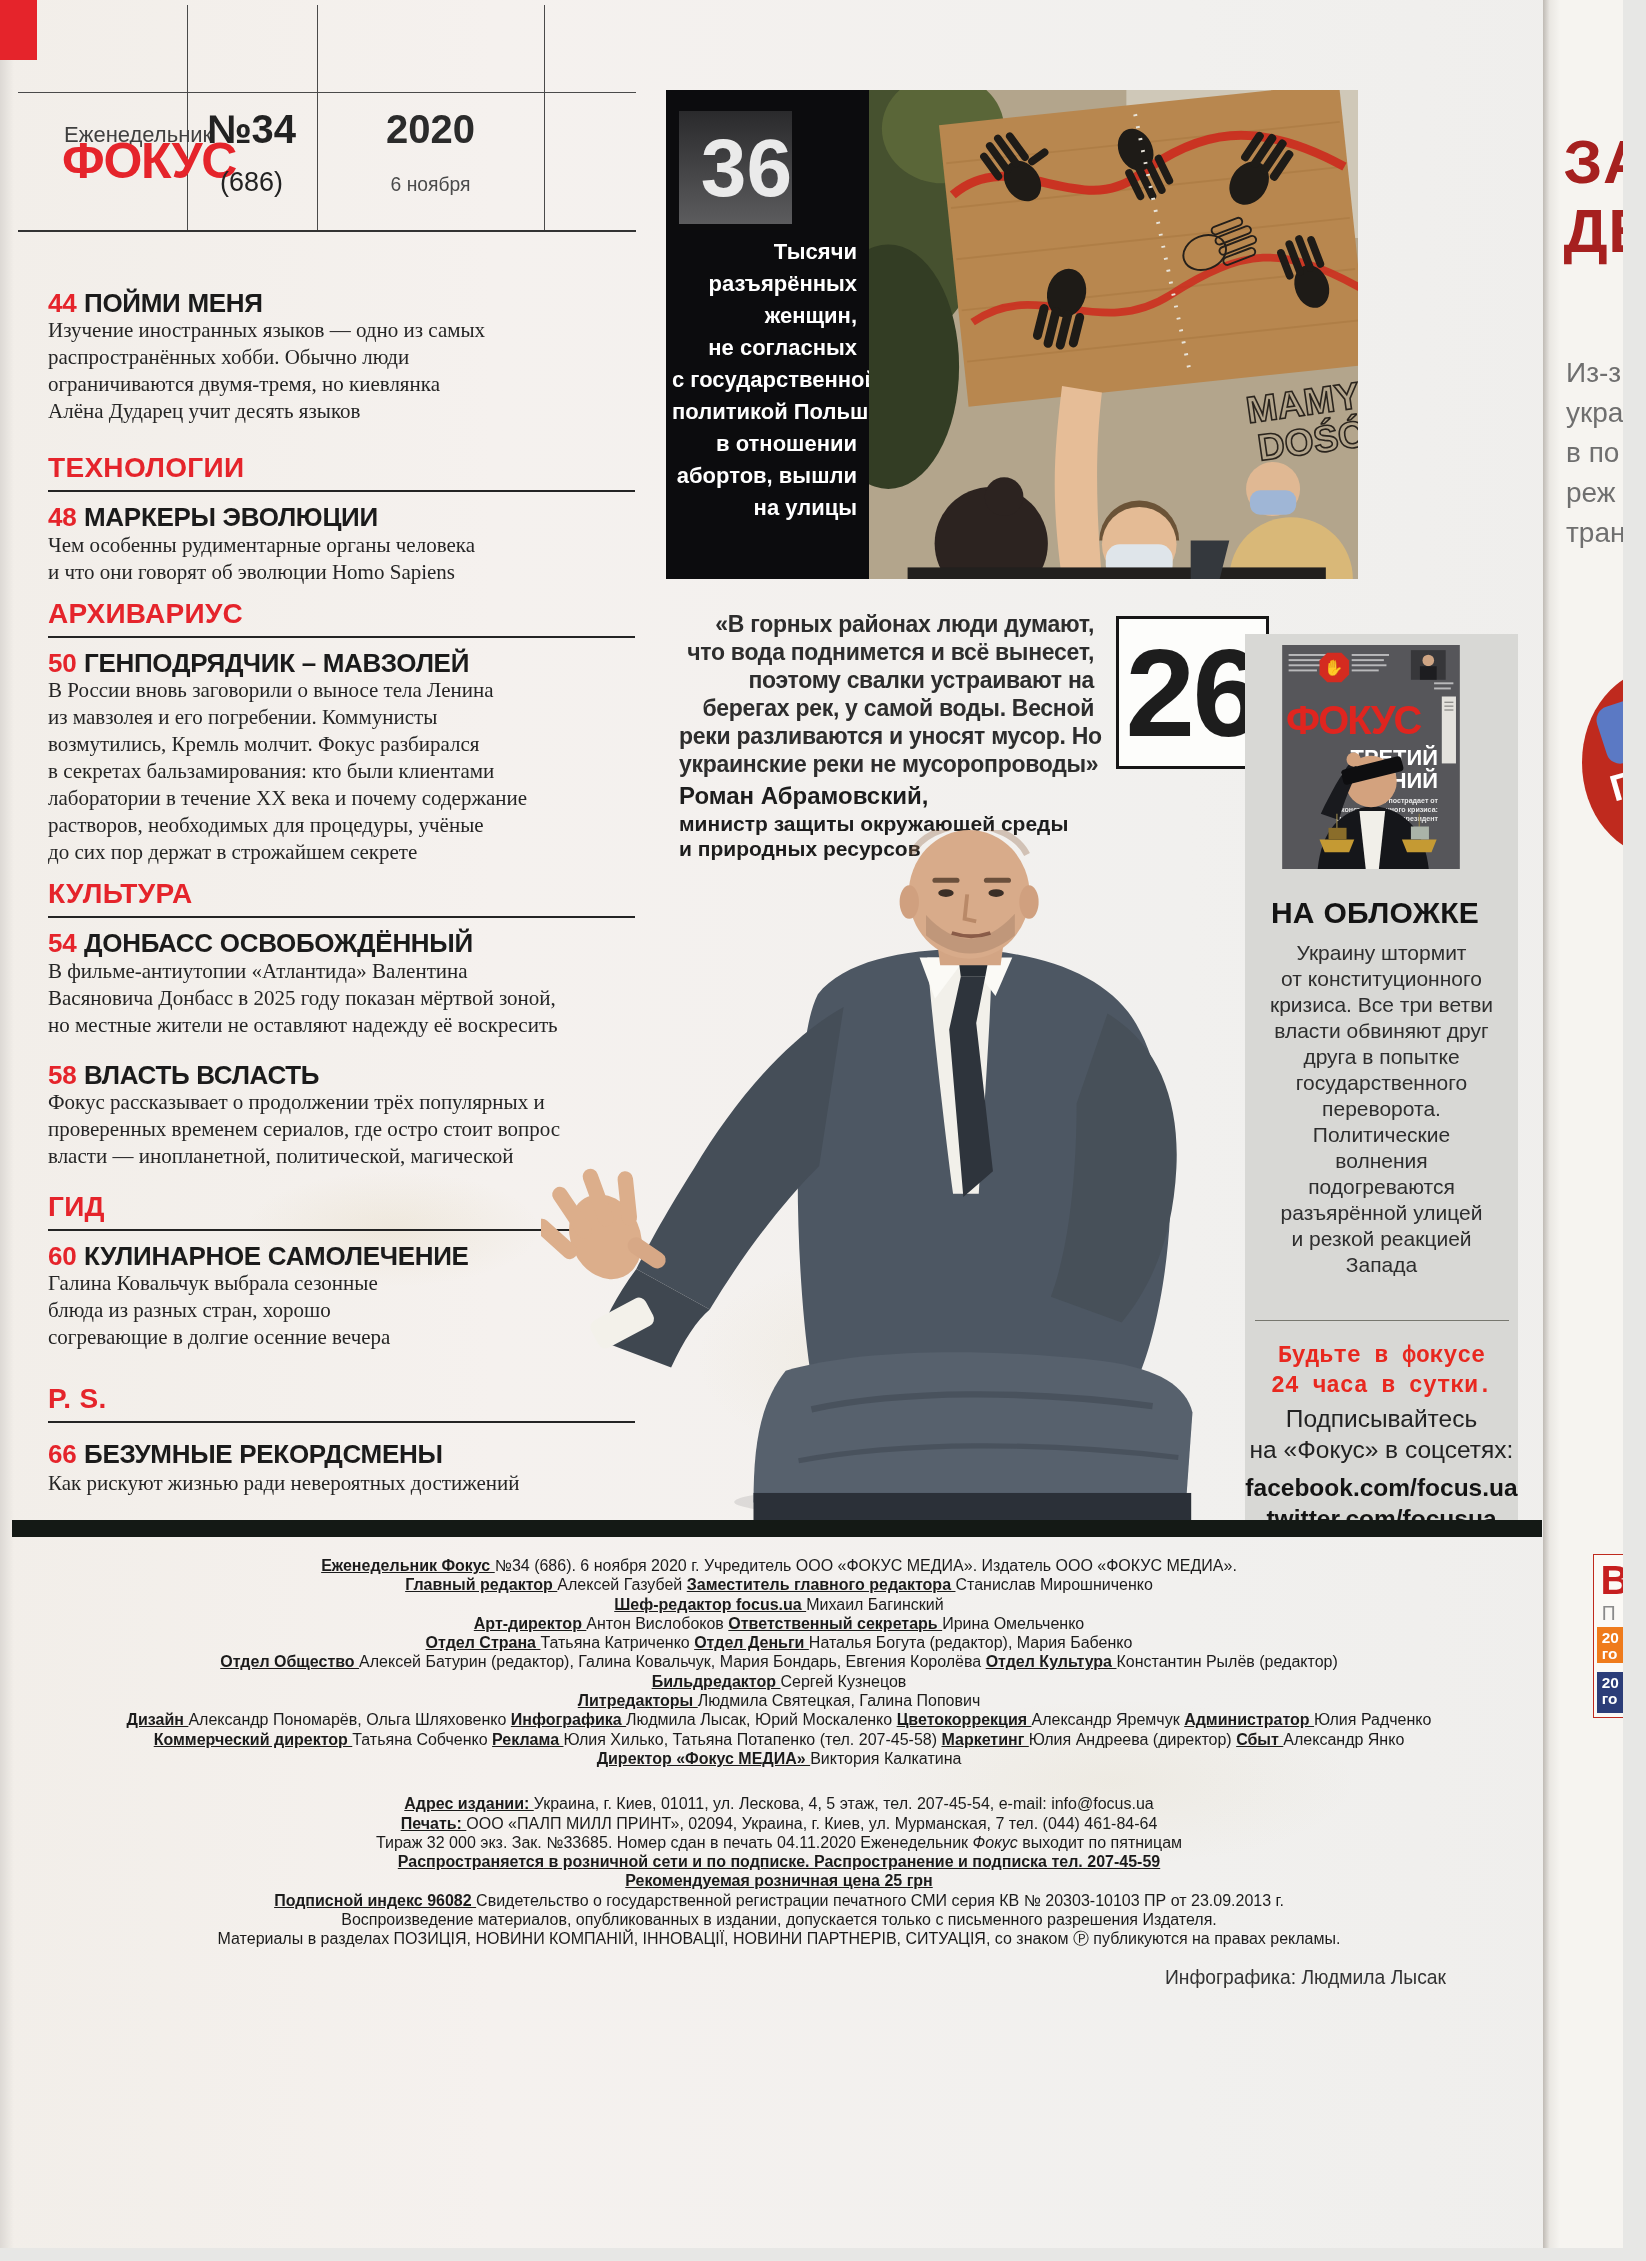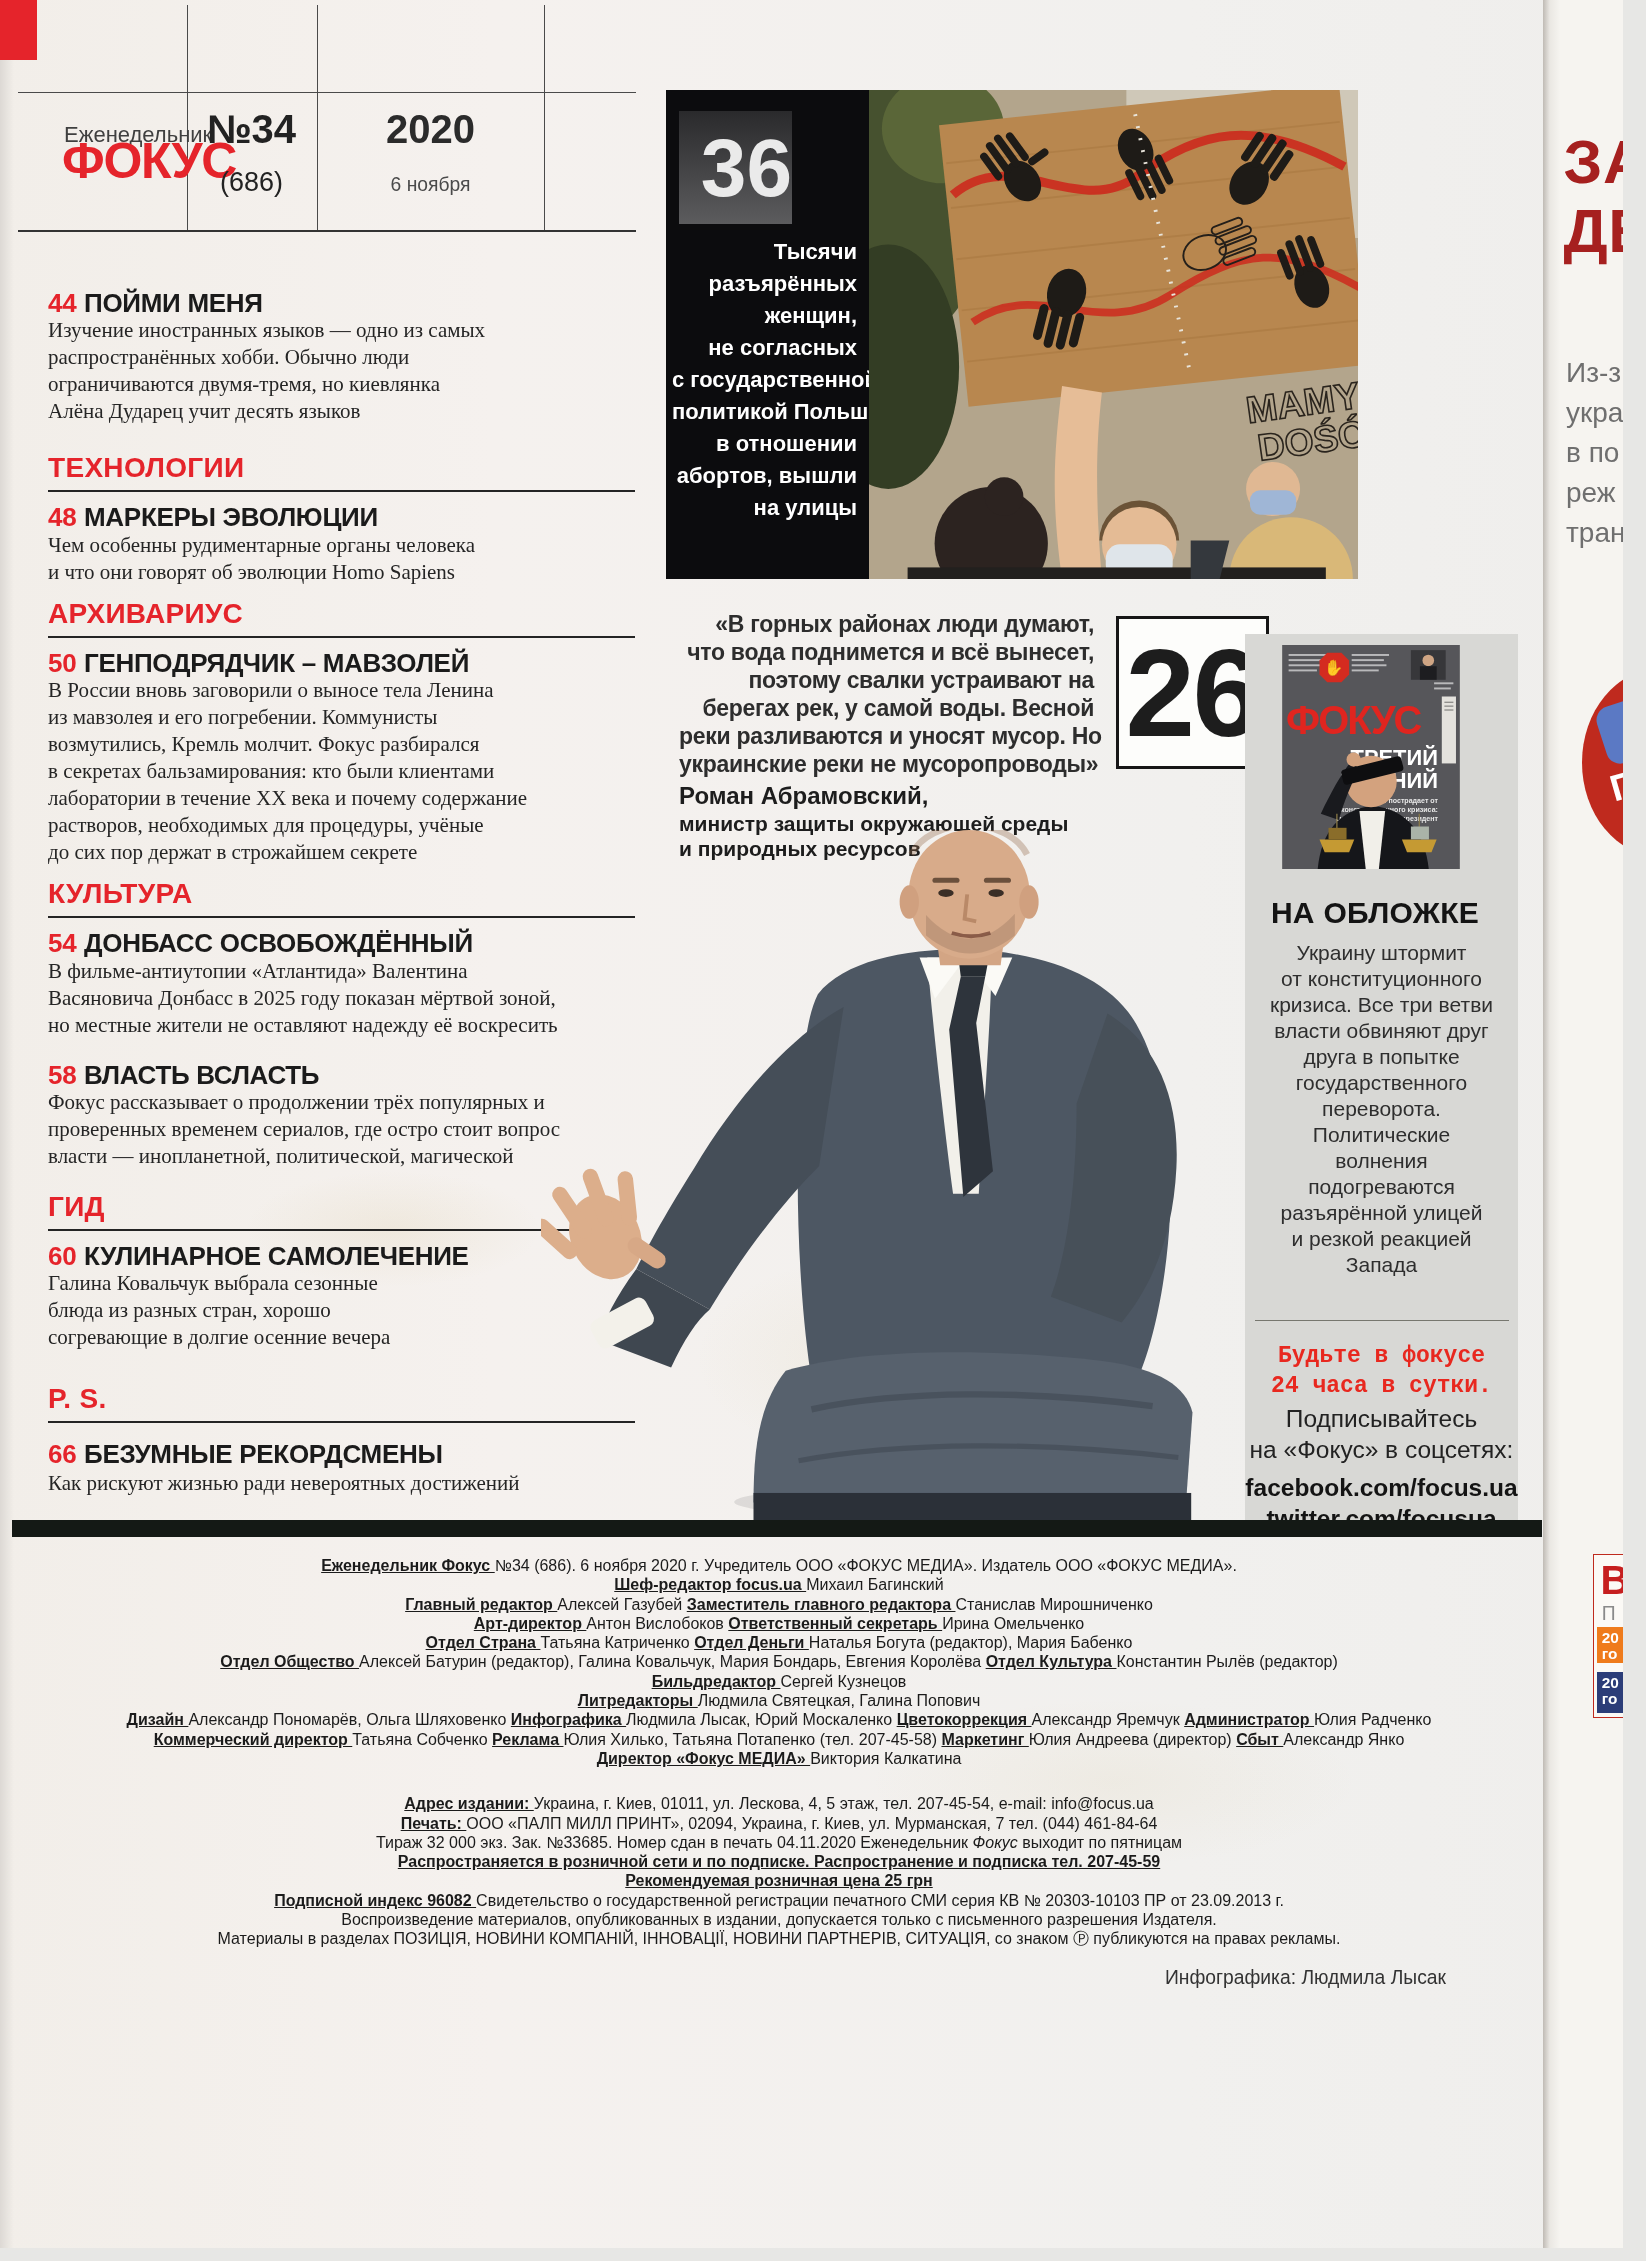--- a/index.html
+++ b/index.html
@@ -324,22 +324,22 @@
   <div class="abs subscribe" style="left:1245px;top:1403px;width:273px;">Подписывайтесь<br>на «Фокус» в соцсетях:</div>
   <div class="abs soc-links" style="left:1245px;top:1472px;width:273px;">
     <div>facebook.com/focus.ua</div>
     <div>twitter.com/focusua</div>
   </div>
 
   <div class="abs darkbar" style="left:11.6px;top:1520px;width:1530px;height:16.7px;"></div>
 
   <div class="abs mast" style="left:55px;top:1556px;">
     <div><b>Еженедельник Фокус </b><span>№34 (686). 6 ноября 2020 г.  Учредитель ООО «ФОКУС МЕДИА». Издатель ООО «ФОКУС МЕДИА».</span></div>
+    <div><b>Главный редактор </b><span>Алексей Газубей </span><b>Заместитель главного редактора </b><span>Станислав Мирошниченко</span></div>
     <div><b>Шеф-редактор focus.ua </b><span>Михаил Багинский</span></div>
-    <div><b>Главный редактор </b><span>Алексей Газубей </span><b>Заместитель главного редактора </b><span>Станислав Мирошниченко</span></div>
     <div><b>Арт-директор </b><span>Антон Вислобоков </span><b>Ответственный секретарь </b><span>Ирина Омельченко</span></div>
     <div><b>Отдел Страна </b><span>Татьяна Катриченко </span><b>Отдел Деньги </b><span>Наталья Богута (редактор), Мария Бабенко</span></div>
     <div><b>Отдел Общество </b><span>Алексей Батурин (редактор), Галина Ковальчук, Мария Бондарь, Евгения Королёва </span><b>Отдел Культура </b><span>Константин Рылёв (редактор)</span></div>
     <div><b>Бильдредактор </b><span>Сергей Кузнецов</span></div>
     <div><b>Литредакторы </b><span>Людмила Святецкая, Галина Попович</span></div>
     <div><b>Дизайн </b><span>Александр Пономарёв, Ольга Шляховенко </span><b>Инфографика </b><span>Людмила Лысак, Юрий Москаленко </span><b>Цветокоррекция </b><span>Александр Яремчук </span><b>Администратор </b><span>Юлия Радченко</span></div>
     <div><b>Коммерческий директор </b><span>Татьяна Собченко </span><b>Реклама </b><span>Юлия Хилько, Татьяна Потапенко (тел. 207-45-58) </span><b>Маркетинг </b><span>Юлия Андреева (директор) </span><b>Сбыт </b><span>Александр Янко</span></div>
     <div><b>Директор «Фокус МЕДИА» </b><span>Виктория Калкатина</span></div>
     <div class="mt40"><b>Адрес издании: </b><span>Украина, г. Киев, 01011, ул. Лескова, 4, 5 этаж,  тел. 207-45-54, e-mail: info@focus.ua</span></div>
     <div><b>Печать: </b><span>ООО «ПАЛП МИЛЛ ПРИНТ», 02094, Украина, г. Киев, ул. Мурманская, 7 тел. (044) 461-84-64</span></div>

